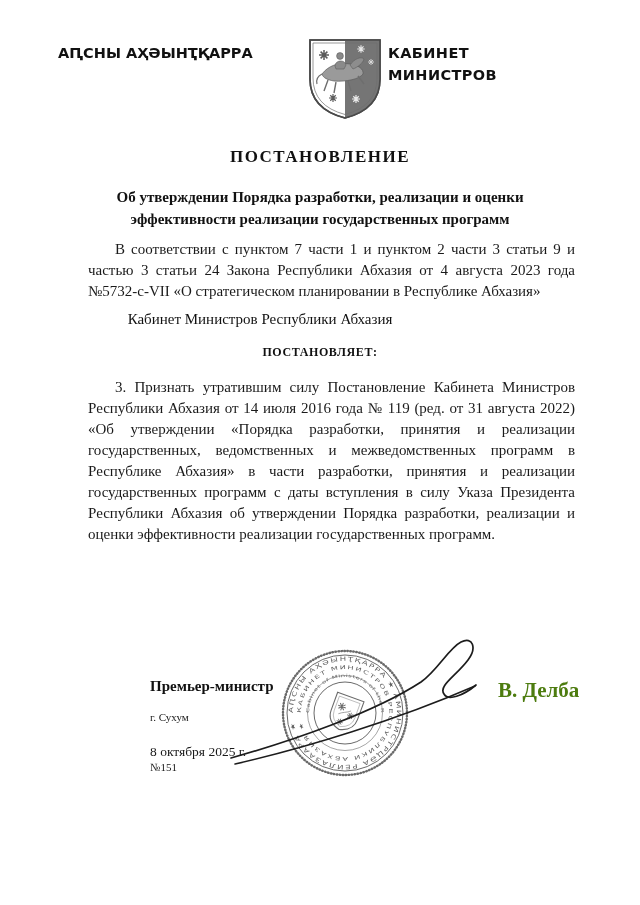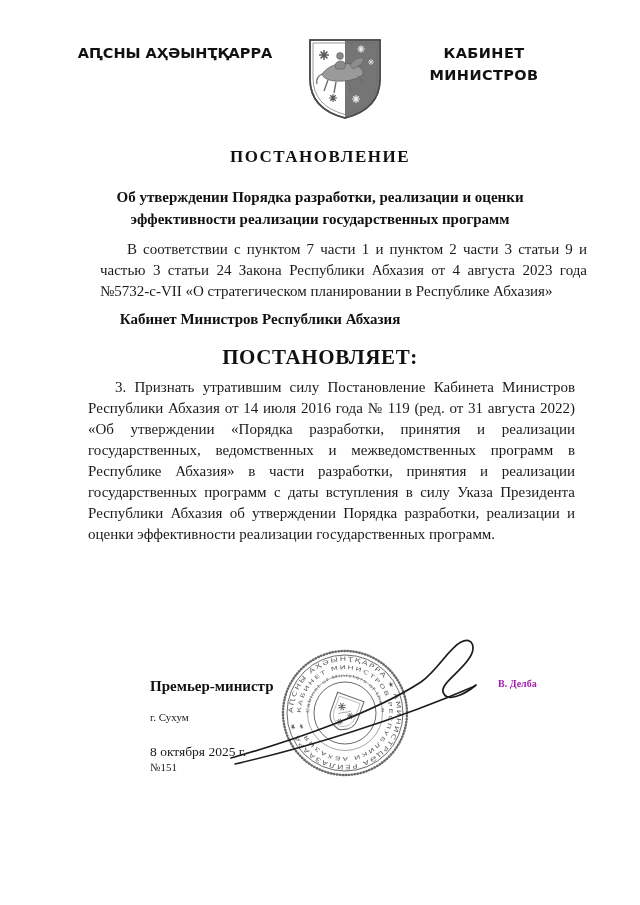--- a/index.html
+++ b/index.html
@@ -4,53 +4,53 @@
 <style>
   html,body{margin:0;padding:0;}
   body{
     width:640px;height:905px;background:#ffffff;position:relative;overflow:hidden;
     font-family:"Liberation Serif","DejaVu Serif",serif;color:#1a1a1a;
   }
   .abs{position:absolute;}
   
   .org{
     font-family:"DejaVu Sans","Liberation Sans",sans-serif;
-    font-weight:700;text-align:center;font-size:14.5px;line-height:22px;color:#111;
+    font-weight:700;font-size:14.5px;line-height:22px;color:#111;
   }
   .org-left{left:58px;top:42px;width:234px;}
   .org-right{left:388px;top:42px;width:192px;letter-spacing:0.4px;}
   .arms{left:306px;top:36px;}
   
   .doc-title{
     left:0;top:147px;width:640px;text-align:center;
     font-weight:700;font-size:17px;letter-spacing:1.5px;color:#111;
   }
   .doc-subject{
     left:95px;top:186px;width:450px;text-align:center;
     font-weight:700;font-size:15px;line-height:22px;color:#111;
   }
   .preamble{
     left:88px;top:239px;width:487px;
-    font-size:15px;line-height:21px;text-align:justify;text-indent:27px;margin-left:12px;
+    font-size:15px;line-height:21px;text-align:justify;text-indent:27px;
   }
   .authority{
-    left:0;top:311px;width:520px;text-align:center;font-weight:700;font-size:15px;color:#111;
+    left:0;top:311px;width:520px;text-align:center;font-weight:400;font-size:15px;color:#111;
   }
   .decree-word{
-    left:0;top:345px;width:640px;text-align:center;font-weight:700;font-size:21px;letter-spacing:0.6px;color:#111;
+    left:0;top:345px;width:640px;text-align:center;font-weight:700;font-size:12px;letter-spacing:0.6px;color:#111;
   }
   .items{
     left:88px;top:377px;width:487px;
     font-size:15px;line-height:21px;text-align:justify;
   }
   .items p{margin:0;text-indent:27px;}
   
   .sig-area{left:0;top:636px;width:640px;height:180px;}
   .sig-post{position:absolute;left:150px;top:42px;font-weight:700;font-size:15px;color:#111;}
-  .sig-name{position:absolute;left:498px;top:42px;font-weight:700;font-size:10px;color:#a21caf;}
+  .sig-name{position:absolute;left:498px;top:42px;font-weight:700;font-size:21px;color:#4d7c0f;}
   .sig-city{position:absolute;left:150px;top:75px;font-size:11px;text-align:center;}
   .sig-date{position:absolute;left:150px;top:108px;font-size:13.5px;}
   .sig-number{position:absolute;left:150px;top:125px;font-size:11px;}
   .stamp{position:absolute;left:279px;top:7px;}
   .stamp text{font-family:"DejaVu Sans","Liberation Sans",sans-serif;}
   .autograph{position:absolute;left:225px;top:0px;}
 </style>
 </head>
 <body>
 

